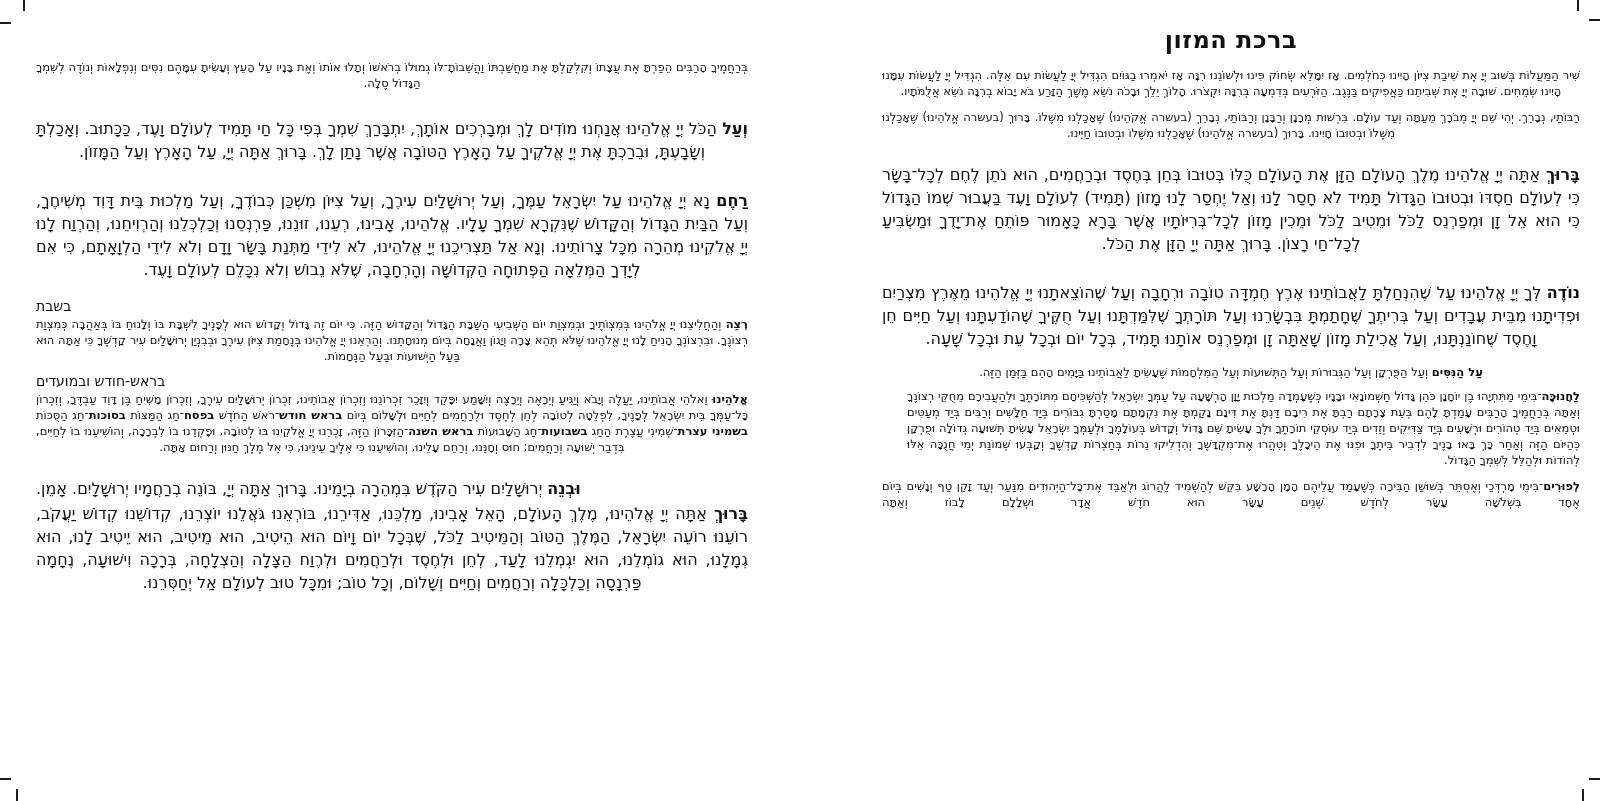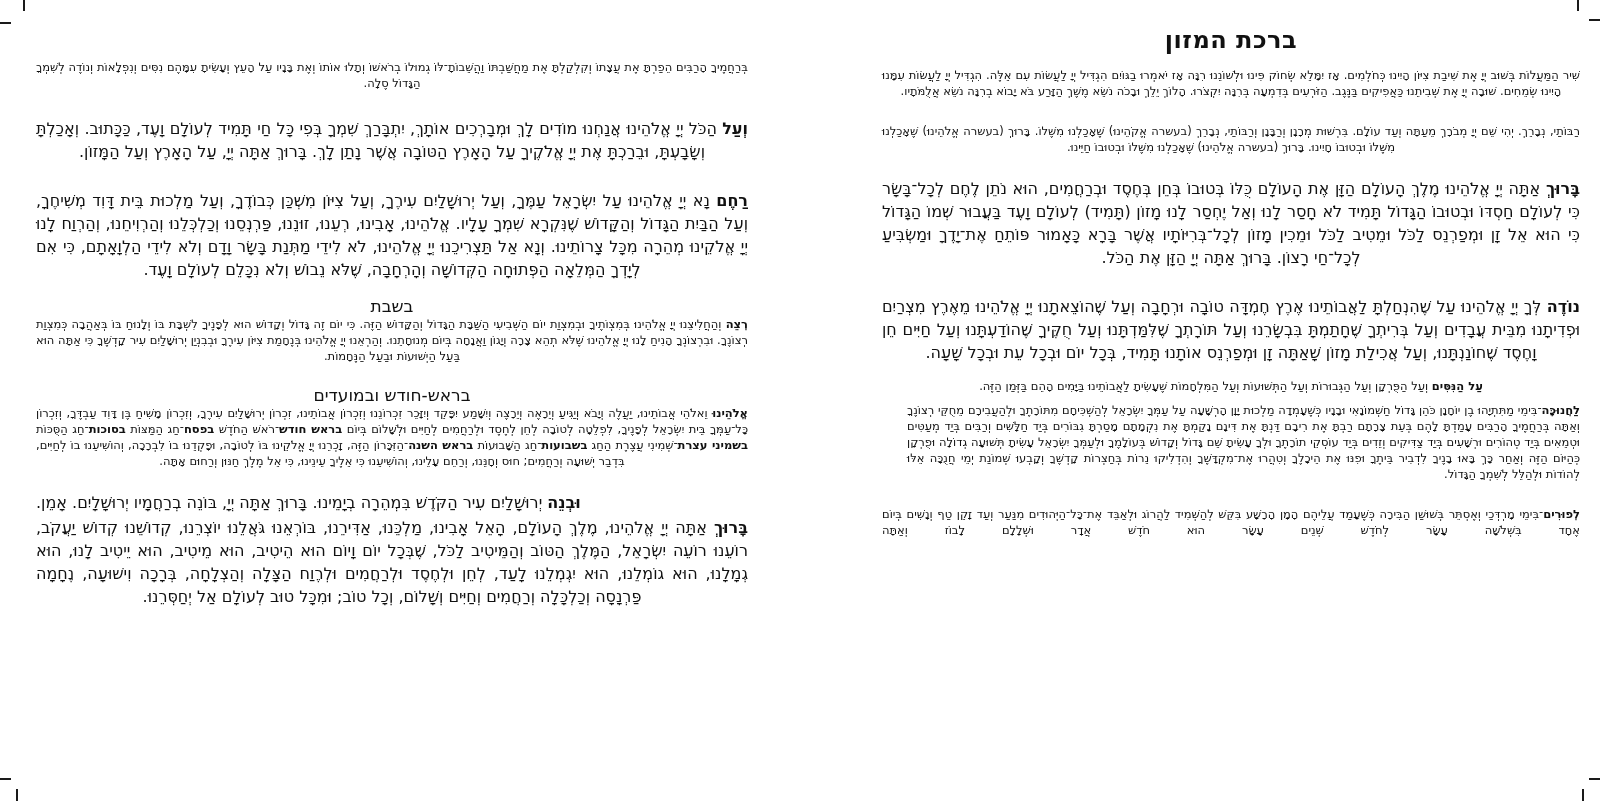--- a/index.html
+++ b/index.html
@@ -16,23 +16,23 @@
     font-size:24px;font-weight:bold;letter-spacing:.5px;
   }
   p{margin:0;}
   .lg{font-size:16px;line-height:23px;}
   .sm{font-size:11.5px;line-height:16px;}
   .just{text-align:justify;text-align-last:center;margin-top:13px;}
   .justr{text-align:justify;}           
   .justfull{text-align:justify;text-align-last:justify;}
   .rt{text-align:left;}
   b{font-weight:bold;}
-  .heading-small{font-size:17px;text-align:center;line-height:15px;}
+  .heading-small{font-size:14px;text-align:left;line-height:15px;}
   
-  .mt8{margin-top:8px;margin-left:25px;}   .mt10{margin-top:24px;}
+  .mt8{margin-top:8px;margin-left:25px;}   .mt10{margin-top:10px;}
   .mt14{margin-top:14px;} .mt18{margin-top:18px;}
   .mt22{margin-top:22px;} .mt26{margin-top:26px;}
   .mt2{margin-top:2px;}
   
   .crop{position:absolute;background:#1a1a1a;}
 </style>
 </head>
 <body>
 
 <div class="crop" style="left:23px;top:0;width:2px;height:11px;"></div>

